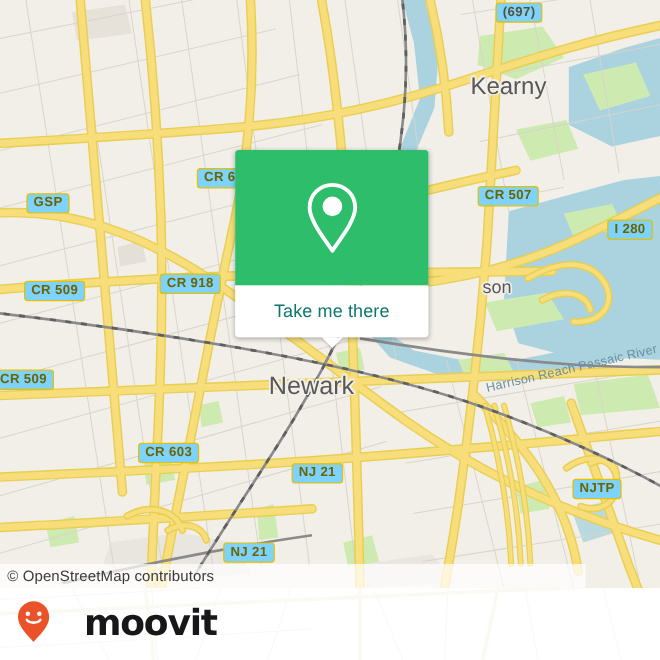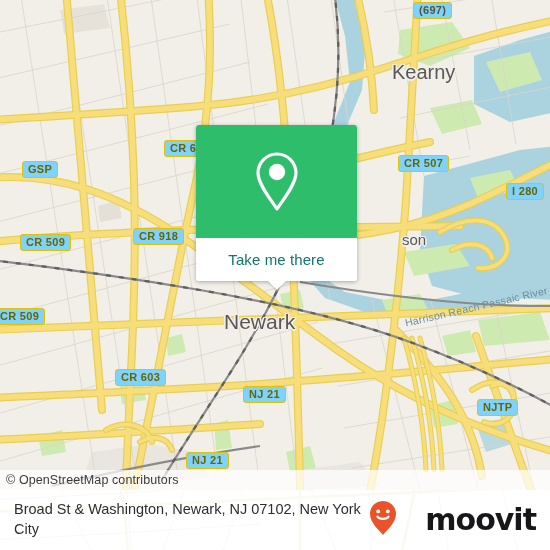--- a/index.html
+++ b/index.html
@@ -37,21 +37,21 @@
     border-radius:3px;color:#6b6400;font-size:11px;font-weight:700;
     padding:1px 5px 2px 5px;line-height:1.1;white-space:nowrap;
     letter-spacing:.3px;box-sizing:border-box;
   }
   .shield.plain{color:#56523a;}
 
   
 
   
   #attribution{
-    position:absolute;left:0;top:470px;width:550px;height:20px;
+    position:absolute;left:0;top:470px;width:488px;height:20px;
     background:rgba(255,255,255,.72);
     display:flex;align-items:center;
     font-size:12.5px;color:#3a3a3a;padding-left:6px;box-sizing:border-box;
     letter-spacing:.1px;
   }
 
   
   #popup-card{
     position:absolute;left:196px;top:125px;width:161px;
     border-radius:3px;overflow:visible;
@@ -319,21 +319,20 @@
       </g>
       <g stroke="#d9cf8a" stroke-width="3" fill="none">
         <path d="M120,486 C126,520 128,545 128,560"></path>
         <path d="M300,478 C300,512 300,540 300,560"></path>
         <path d="M-10,512 C90,508 190,502 290,498 C380,494 470,490 556,486"></path>
         <path d="M418,470 C412,510 404,540 400,560"></path>
       </g>
     </svg>
 
     <div id="footer-inner">
-      <div id="footer-address">Broad St &amp; Washington, Newark, NJ 07102, New York City</div>
 
       <div id="brand">
         <span>
           <svg width="28" height="36" viewBox="0 0 28 36" xmlns="http://www.w3.org/2000/svg">
             <path d="M14,1 C6.8,1 1,6.8 1,14 C1,23 11,31 14,35 C17,31 27,23 27,14 C27,6.8 21.2,1 14,1 Z" fill="#ea5329"></path>
             <circle cx="9.2" cy="11.4" r="1.9" fill="#ffffff"></circle>
             <circle cx="18.8" cy="11.4" r="1.9" fill="#ffffff"></circle>
             <path d="M8.4,16.6 C10.4,19.6 17.6,19.6 19.6,16.6" fill="none" stroke="#ffffff" stroke-width="2.1" stroke-linecap="round"></path>
           </svg>
         </span>

